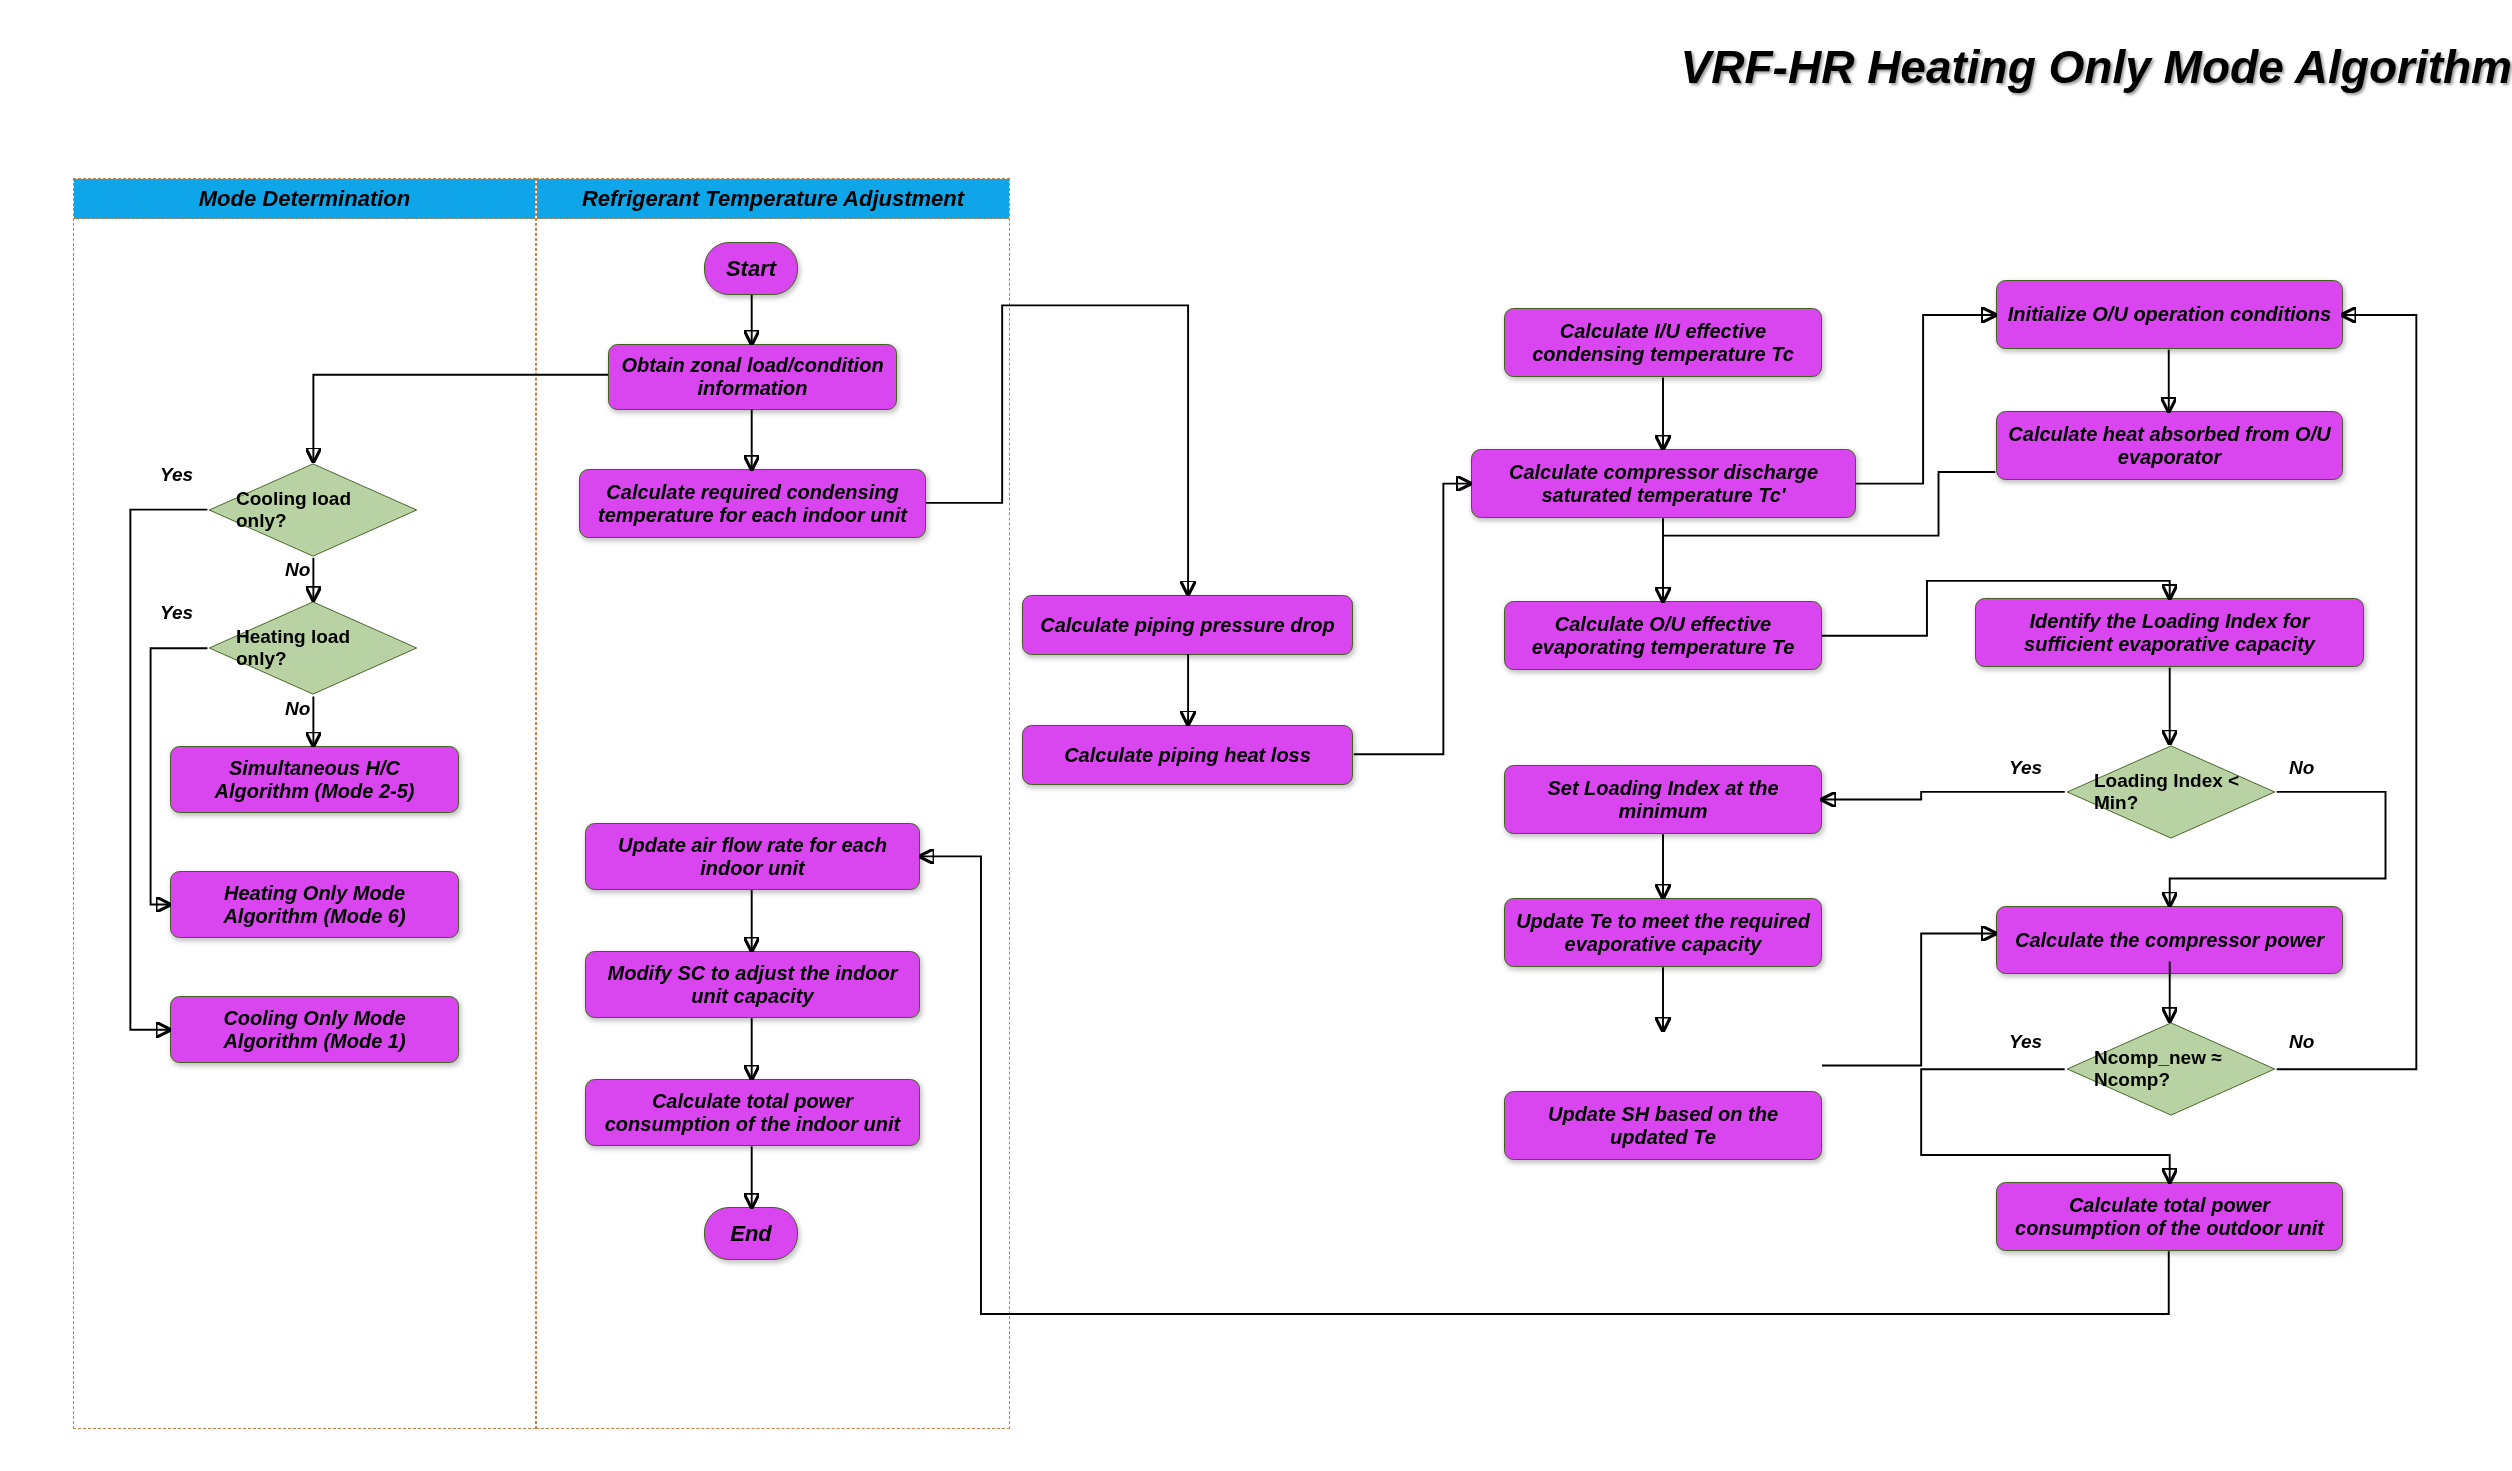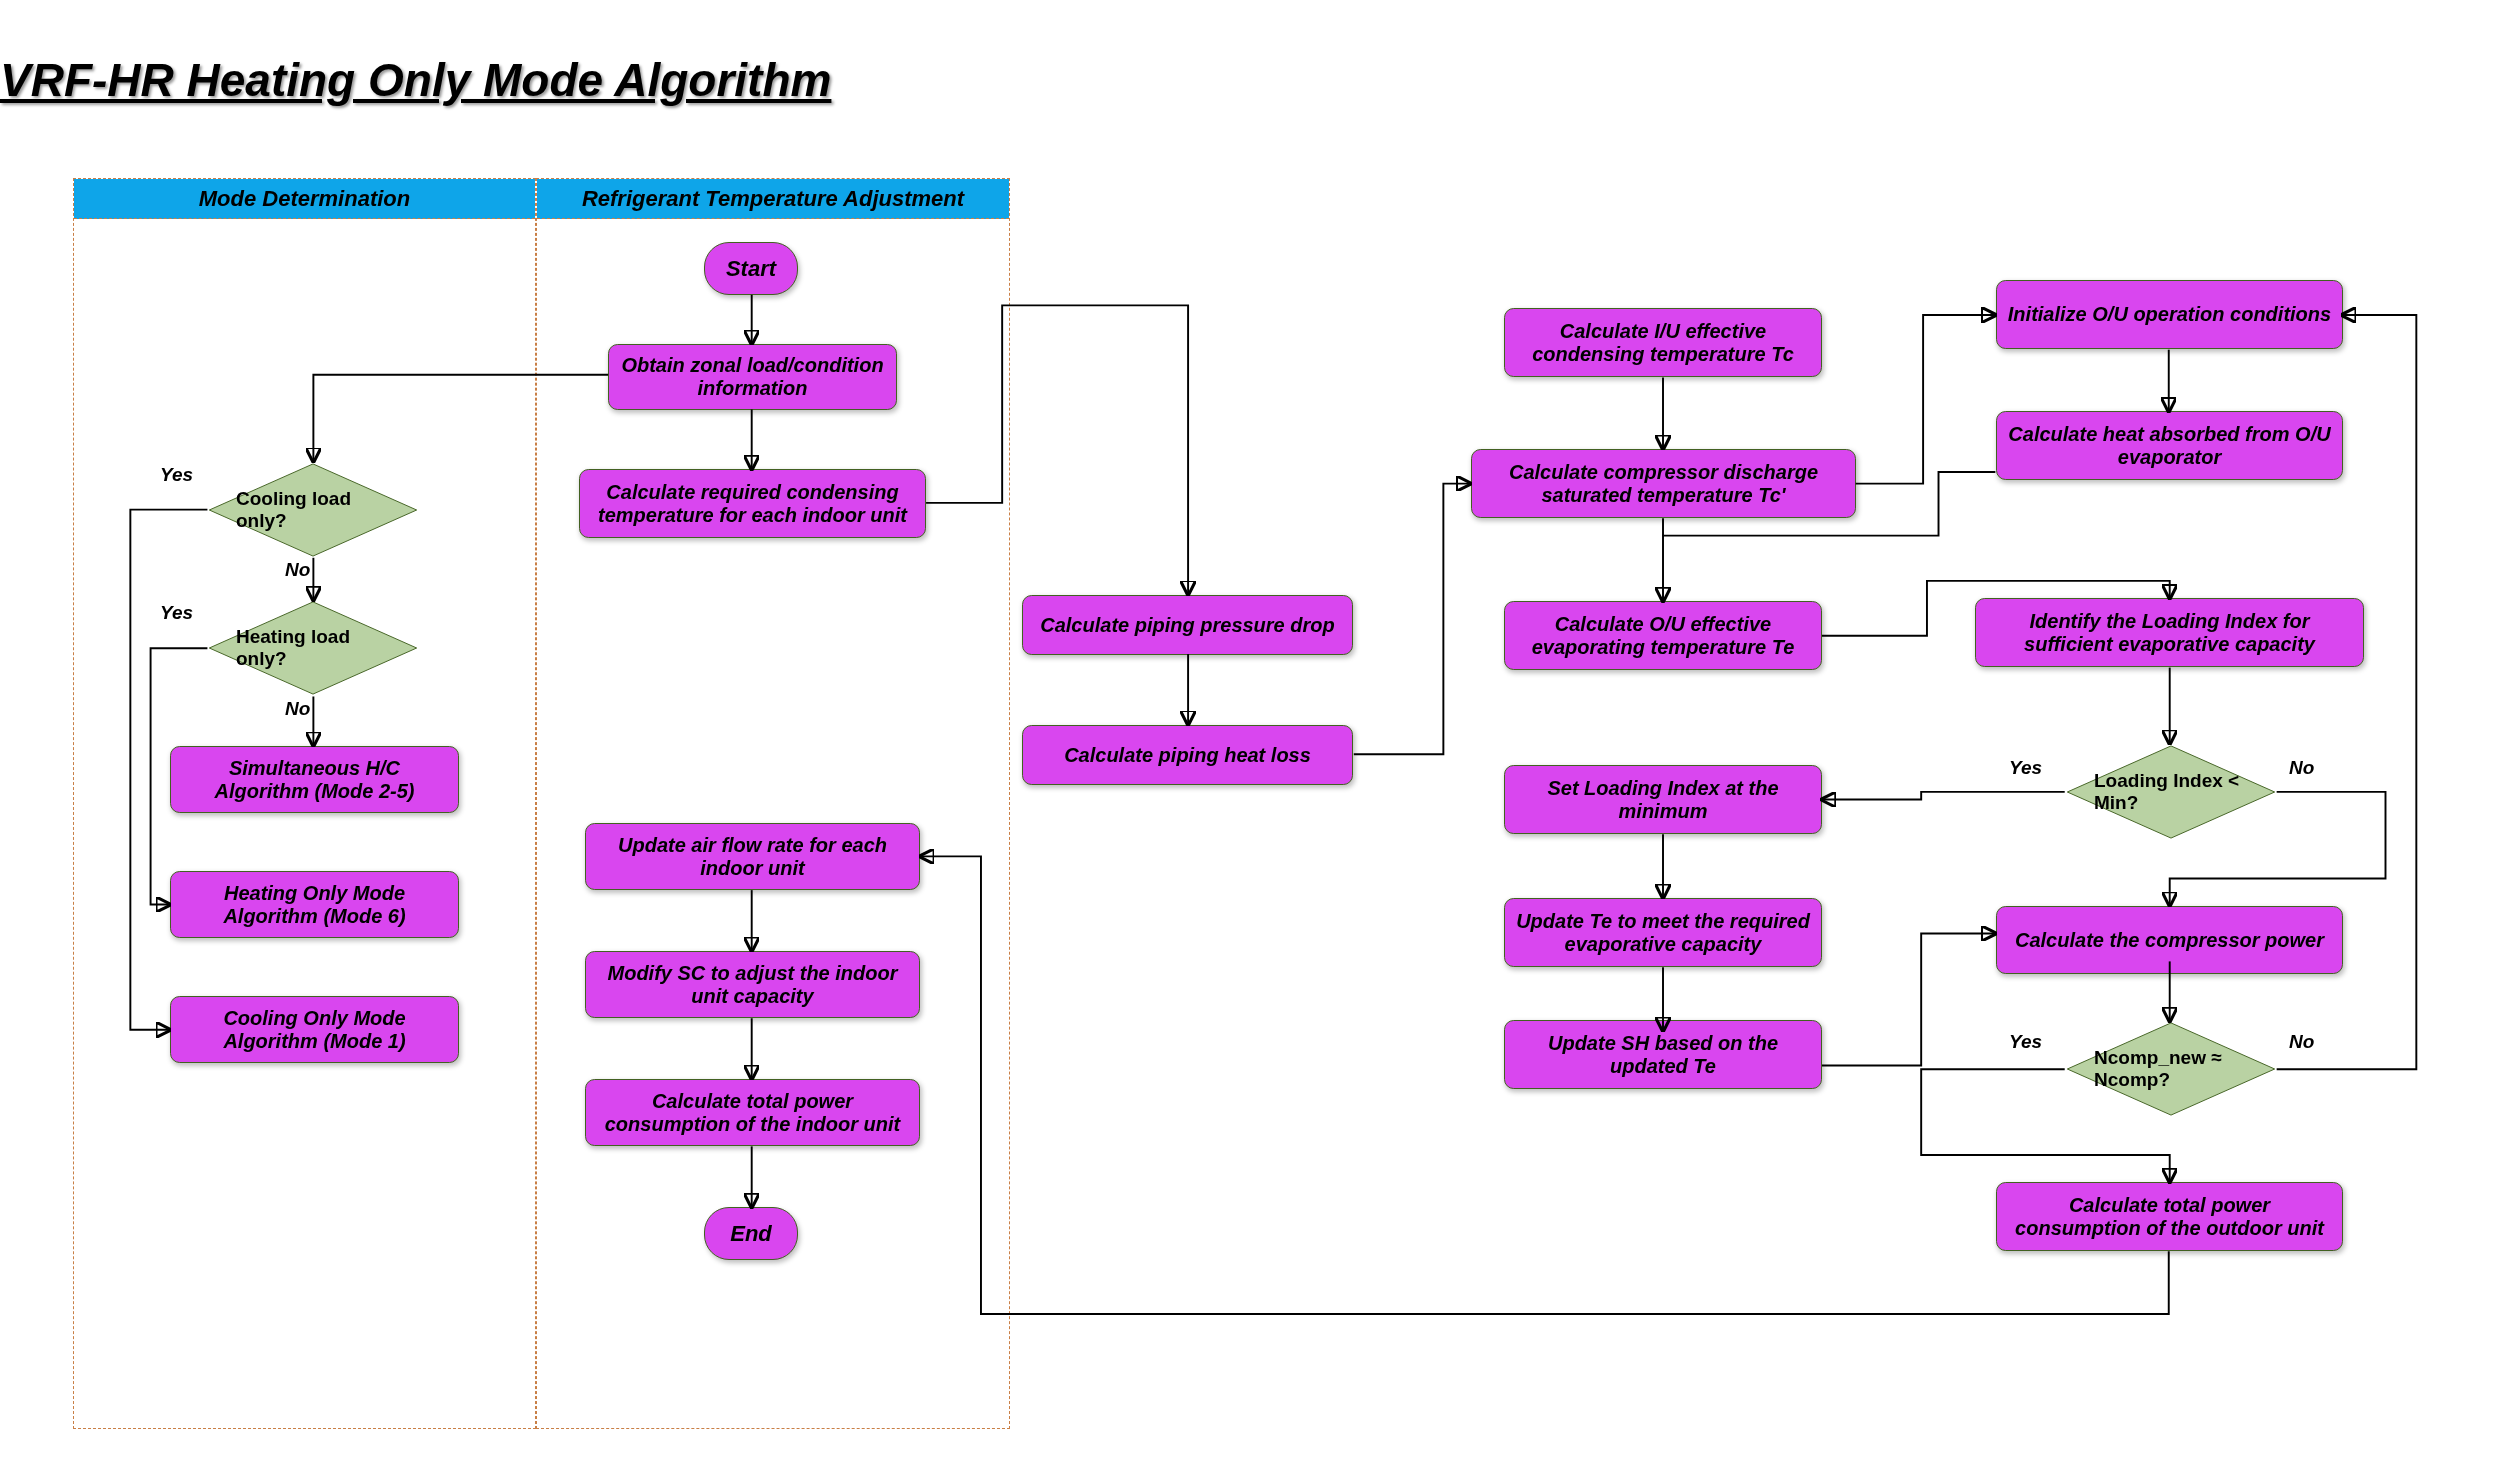--- a/index.html
+++ b/index.html
@@ -4,27 +4,26 @@
 <style>
   * { margin:0; padding:0; box-sizing:border-box; }
   body {
     font-family: Arial, sans-serif;
     background:#fff;
     width:2512px;
     height:1471px;
     position:relative;
   }
   .title {
-    text-align:left;
+    text-align:right;
     font-size:46px;
     font-weight:bold;
     font-style:italic;
-    padding-top:53px;
+    padding-top:40px;
     text-shadow: 1.9px 1.9px 2.9px rgba(0,0,0,0.4);
-    text-decoration: underline;
   }
   .lanes {
     position:absolute;
     top:178px;
     left:73px;
     width:2373px;
     height:1251px;
     display:flex;
   }
   .lane {
@@ -117,21 +116,21 @@
 <div class="node" style="left:170px; top:996px; width:289px; height:67px">Cooling Only Mode Algorithm (Mode 1)</div>
 
 <div class="node" style="left:1022px; top:595px; width:331px; height:60px">Calculate piping pressure drop</div>
 <div class="node" style="left:1022px; top:725px; width:331px; height:60px">Calculate piping  heat loss</div>
 
 <div class="node" style="left:1504px; top:308px; width:318px; height:69px">Calculate I/U effective condensing temperature Tc</div>
 <div class="node" style="left:1471px; top:449px; width:385px; height:69px">Calculate compressor discharge saturated temperature Tc'</div>
 <div class="node" style="left:1504px; top:601px; width:318px; height:69px">Calculate O/U effective evaporating temperature Te</div>
 <div class="node" style="left:1504px; top:765px; width:318px; height:69px">Set Loading Index at the minimum</div>
 <div class="node" style="left:1504px; top:898px; width:318px; height:69px">Update Te to meet the required evaporative capacity</div>
-<div class="node" style="left:1504px; top:1020px; width:318px; height:69px">Update SH based on the updated Te</div>
+<div class="node" style="left:1504px; top:1091px; width:318px; height:69px">Update SH based on the updated Te</div>
 
 <div class="node" style="left:1996px; top:280px; width:347px; height:69px">Initialize O/U operation conditions</div>
 <div class="node" style="left:1996px; top:411px; width:347px; height:69px">Calculate heat absorbed from O/U evaporator</div>
 <div class="node" style="left:1975px; top:598px; width:389px; height:69px">Identify the Loading Index for sufficient evaporative capacity</div>
 <div class="node" style="left:1996px; top:906px; width:347px; height:68px">Calculate the compressor power</div>
 <div class="node" style="left:1996px; top:1182px; width:347px; height:69px">Calculate total power consumption of the outdoor unit</div>
 
 <div class="decision" style="left:207px; top:462px">
   <svg viewBox="0 0 220 100">
       <polygon points="110,2 218,50 110,98 2,50" fill="#b9d2a3" stroke="#426121" stroke-width="1"></polygon>

